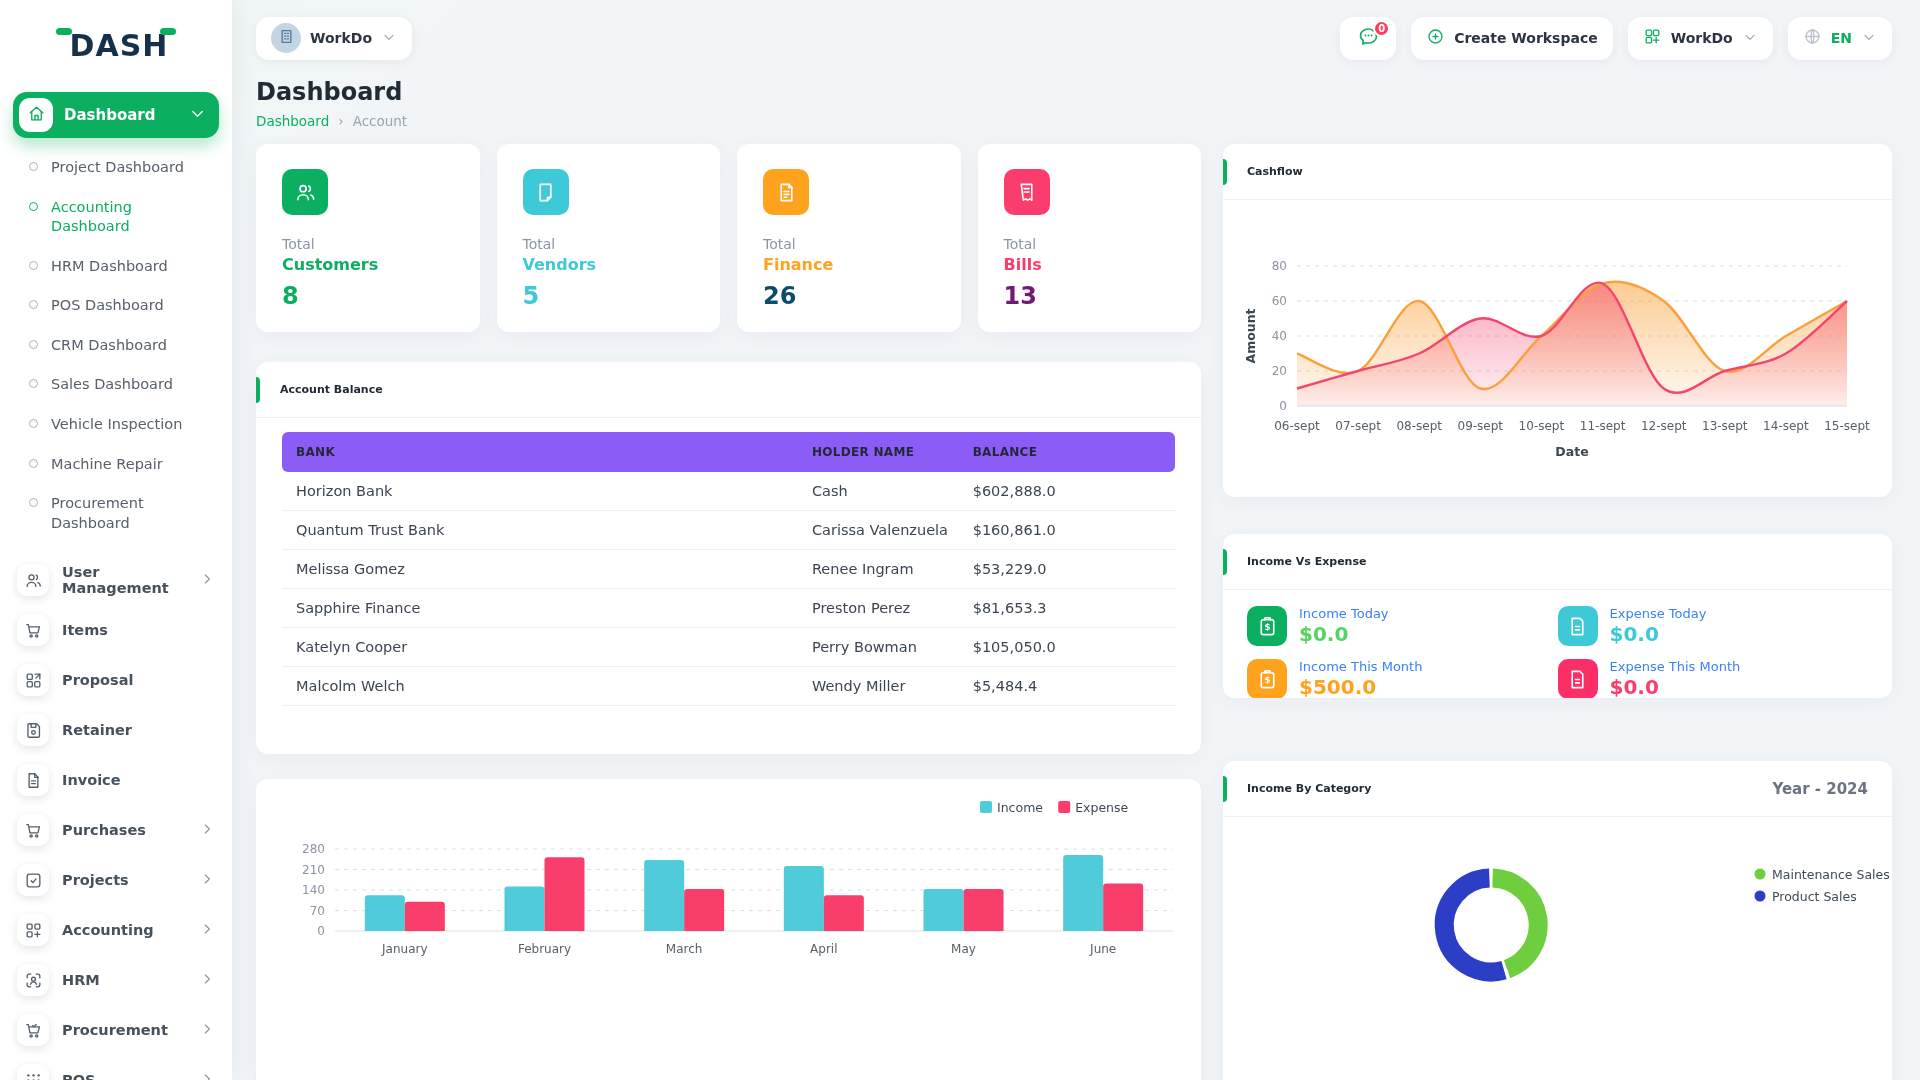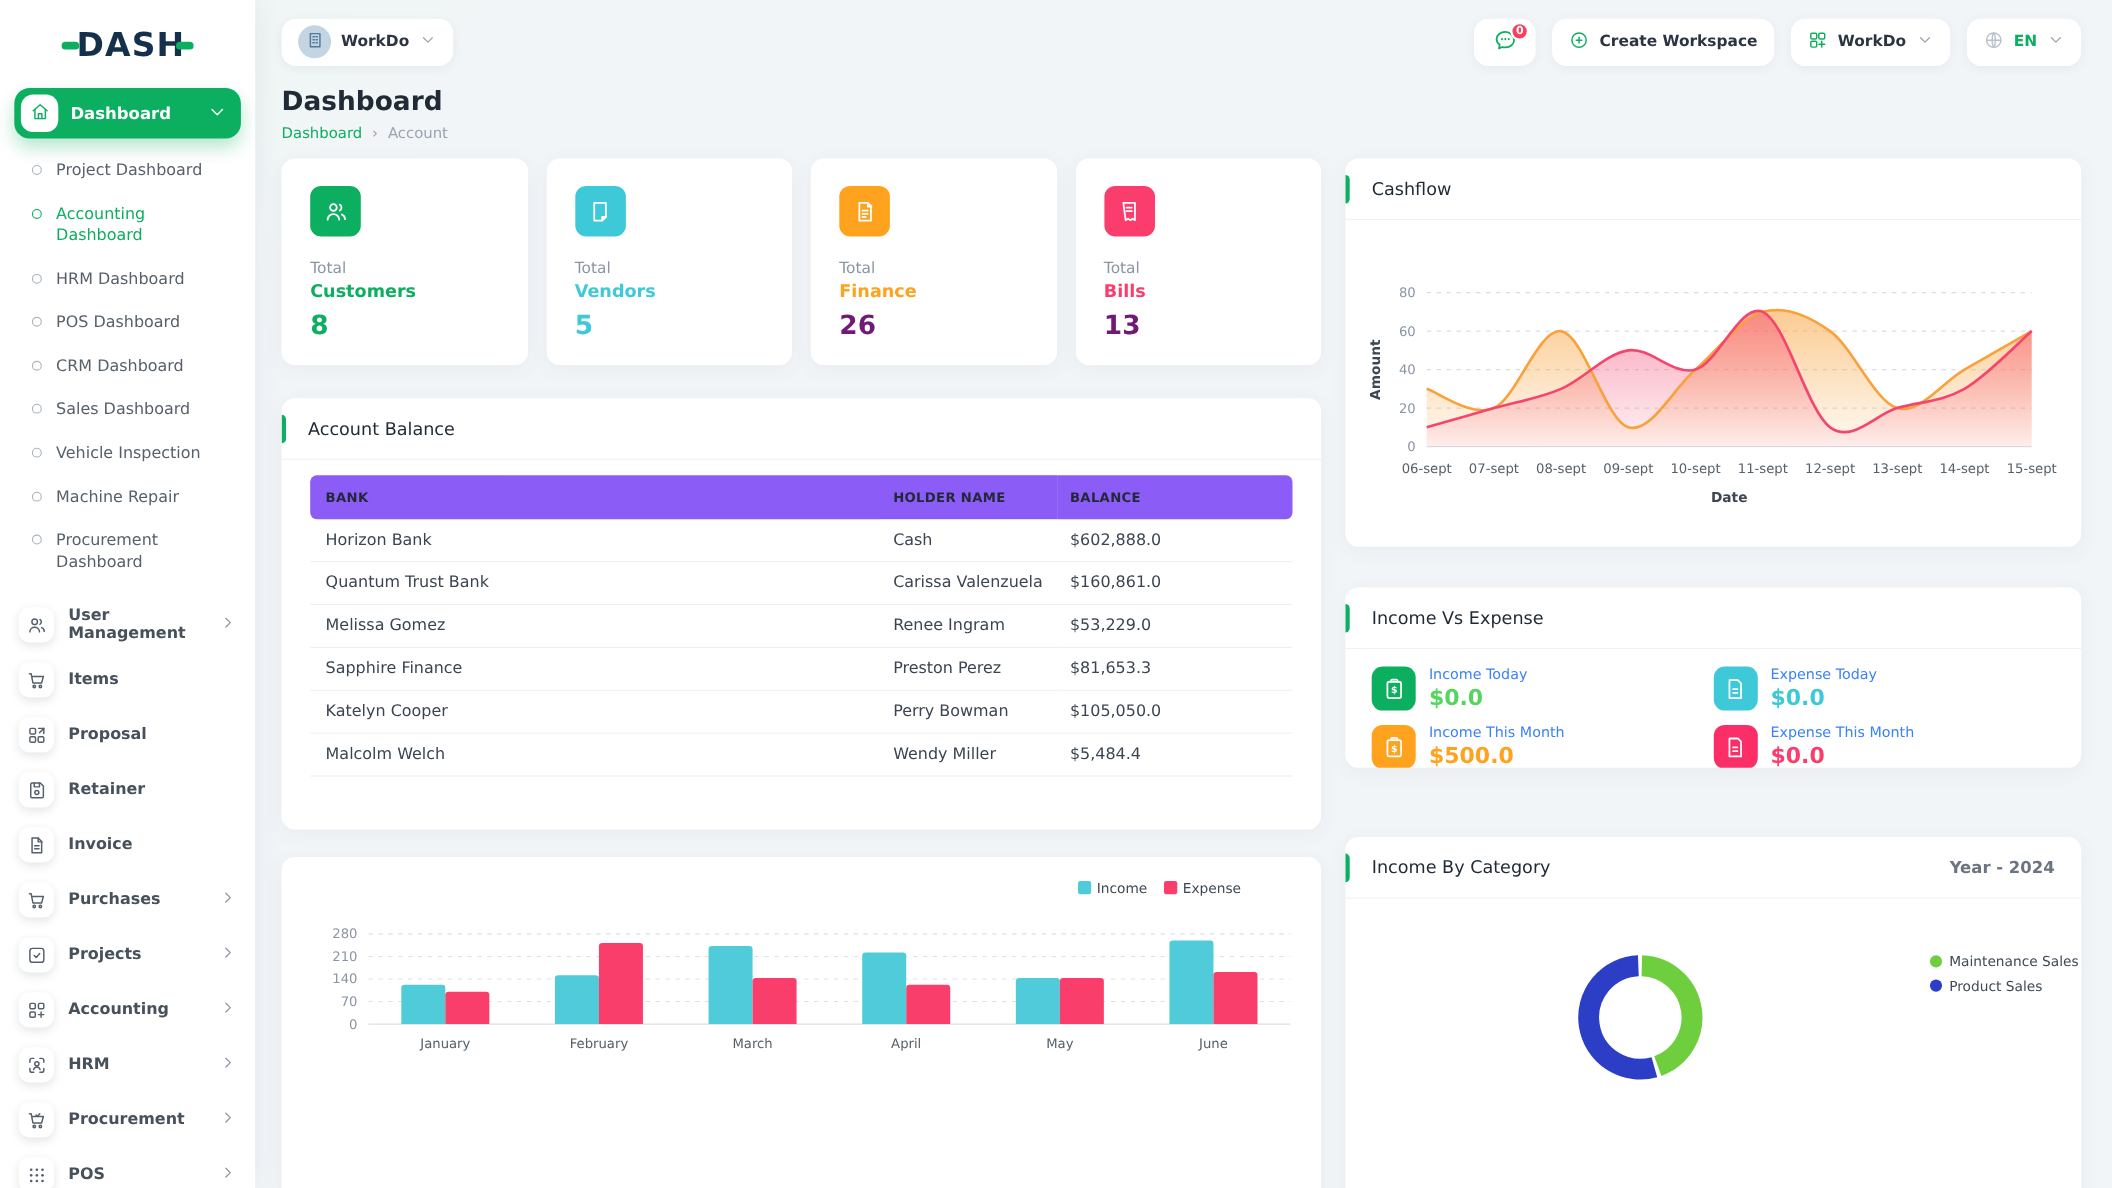--- a/index.html
+++ b/index.html
@@ -4,21 +4,21 @@
 <style>
   * { box-sizing: border-box; margin: 0; padding: 0; }
   html,body { width:1920px; height:1080px; overflow:hidden; }
   body { font-family: "DejaVu Sans", "Liberation Sans", sans-serif; background:#f2f5f8; color:#212b36; }
   .app { width:1920px; height:1080px; display:flex; overflow:hidden;
          background: linear-gradient(135deg,#eef7f2 0%,#f2f5f8 18%, #f2f5f8 100%); }
 
   
   .sidebar { width:232px; flex-shrink:0; background:#ffffff; box-shadow: 0 0 26px rgba(30,48,66,.07);
              padding:16px 13px 0 13px; position:relative; overflow:hidden; }
-  .logo-row { height:50px; display:flex; align-items:center; justify-content:center; gap:2px; margin-bottom:14px; }
+  .logo-row { height:50px; display:flex; justify-content:center; gap:2px; margin-bottom:14px;margin-top:12px; }
   .logo-text { font-size:30px; font-weight:800; letter-spacing:1px; color:#14304a; }
   .logo-dash { width:16px; height:7px; border-radius:4px; background:#0CAF60; }
   .logo-dash.left { margin-right:-4px; }
   .logo-dash.right { margin-left:-10px; }
 
   .dash-pill { height:46px; background:#0CAF60; border-radius:14px; display:flex; align-items:center;
                gap:11px; padding:0 12px 0 6px; box-shadow:0 8px 16px rgba(12,175,96,.30); cursor:pointer; }
   .dash-pill .tile { width:34px; height:34px; background:#fff; border-radius:11px; display:grid; place-items:center; color:#0CAF60; }
   .dash-pill .lbl { color:#fff; font-weight:700; font-size:15px; flex:1; }
   .dash-pill .chev { color:#fff; }
@@ -76,21 +76,21 @@
   .stat-total { margin-top:21px; color:#8b95a5; font-size:14px; }
   .stat-name { font-size:16px; font-weight:600; margin-top:3px; }
   .stat-value { font-size:24px; font-weight:700; margin-top:8px; }
 
   
   .panel { background:#fff; border-radius:12px; box-shadow:0 4px 18px rgba(35,52,70,.05); position:relative; overflow:hidden; }
   .panel-head { display:flex; align-items:center; justify-content:space-between; padding:0 24px; height:56px;
                 border-bottom:1px solid #eef1f4; position:relative; }
   .panel-head::before { content:""; position:absolute; left:0; top:15px; width:4px; height:26px;
                         background:#0CAF60; border-radius:0 4px 4px 0; }
-  .panel-title { font-size:16px; font-weight:400; color:#212b36; }
+  .panel-title { font-size:11px; font-weight:700; color:#212b36; }
   .panel-period { font-size:15px; color:#6b7480; font-weight:600; }
 
   .balance-panel { height:392px; margin-bottom:25px; }
   .balance-table { width:calc(100% - 52px); margin:14px 26px 0 26px; border-collapse:collapse; }
   .balance-table th { background:#8b5cf6; font-size:12px; letter-spacing:.3px; color:#1f2937; font-weight:700;
                       text-align:left; padding:13px 12px; }
   .balance-table th:first-child { border-radius:6px 0 0 6px; padding-left:14px; width:58%; }
   .balance-table th:nth-child(2){ width:18%; }
   .balance-table th:last-child { border-radius:0 6px 6px 0; }
   .balance-table td { padding:11px 12px; font-size:14.5px; color:#3b4552; border-bottom:1px solid #edf0f3; }
@@ -431,21 +431,21 @@
             <div class="stat-card">
               <div class="stat-tile" style="background:#FFA21D">
                 <svg class="ic lg" viewBox="0 0 24 24" fill="none" stroke="currentColor" stroke-width="1.7" stroke-linecap="round" stroke-linejoin="round">
                   <path d="M6.5 3.5h8l3 3v14h-11z"></path>
                   <path d="M14.5 3.5V7H18"></path>
                   <path d="M9.5 11h5M9.5 14h5M9.5 17h3"></path>
                 </svg>
               </div>
     <div class="stat-total">Total</div>
     <div class="stat-name" style="color:#FFA21D">Finance</div>
-    <div class="stat-value" style="color:#701a75">26</div>
+    <div class="stat-value" style="color:#0c4a6e">26</div>
             </div>
             <div class="stat-card">
               <div class="stat-tile" style="background:#FB3D6E">
                 <svg class="ic lg" viewBox="0 0 24 24" fill="none" stroke="currentColor" stroke-width="1.7" stroke-linecap="round" stroke-linejoin="round">
                   <path d="M6.5 3.5h11V20l-2.2-1.4-2.1 1.4-2.2-1.4-2.3 1.4z"></path>
                   <path d="M9.5 8h5M9.5 11.5h5"></path>
                 </svg>
               </div>
     <div class="stat-total">Total</div>
     <div class="stat-name" style="color:#FB3D6E">Bills</div>

